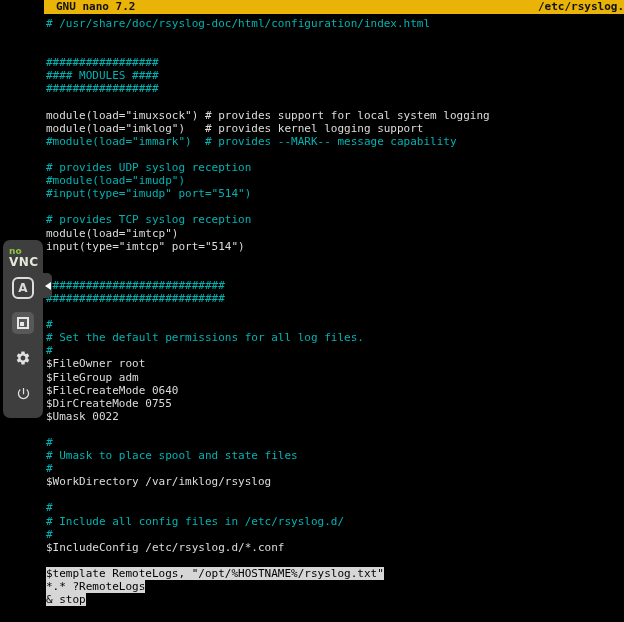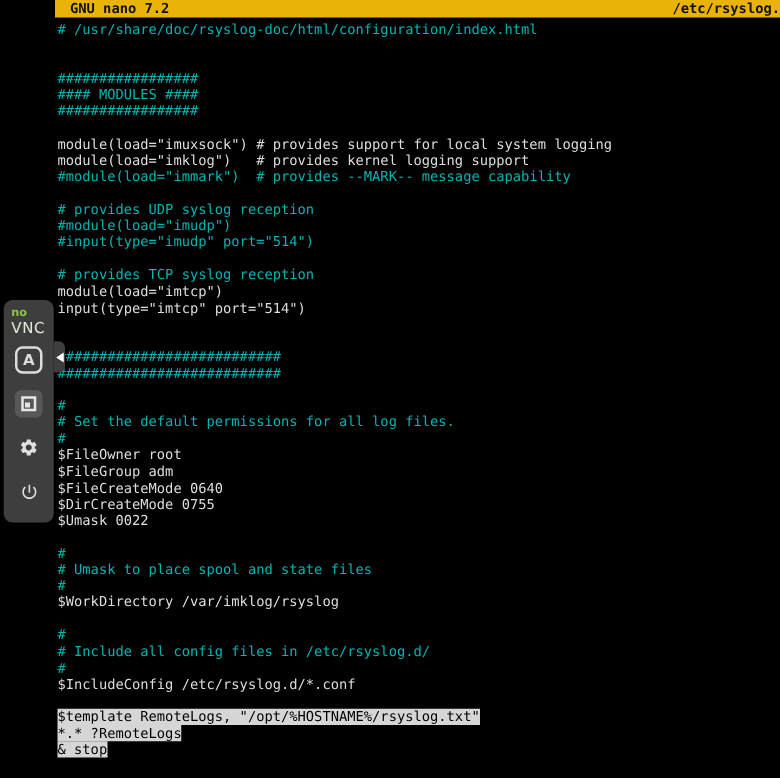--- a/index.html
+++ b/index.html
@@ -41,21 +41,21 @@
     position: absolute; left: 3px; top: 240px;
     width: 40px; height: 178px;
     background: #3e3e3e;
     border-radius: 7px;
     display: flex; flex-direction: column; align-items: center;
     padding-top: 7px;
     font-family: "DejaVu Sans", sans-serif;
   }
   .vnc-logo { width: 28px; text-align: left; line-height: 1; }
   .vnc-logo .no  { color: #8dc63f; font-size: 9px; font-weight: bold; display: block; }
-  .vnc-logo .vnc { color: #e3ead9; font-size: 12px; font-weight: normal; letter-spacing: 0.5px; display: block; }
+  .vnc-logo .vnc { color: #e3ead9; font-size: 12px; font-weight: bold; letter-spacing: 0.5px; display: block; }
   .vnc-buttons { margin-top: 9px; display: flex; flex-direction: column; gap: 13px; align-items: center; }
   .vnc-btn {
     width: 22px; height: 22px;
     display: flex; align-items: center; justify-content: center;
     border-radius: 5px;
     cursor: pointer;
   }
   .btn-keys {
     border: 2px solid #dcdcdc; border-radius: 6px;
     color: #dcdcdc; font-size: 12px; font-weight: bold;

